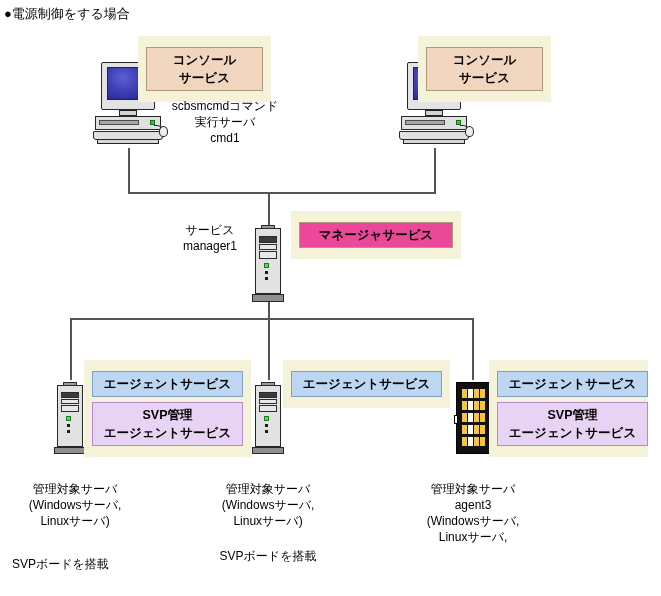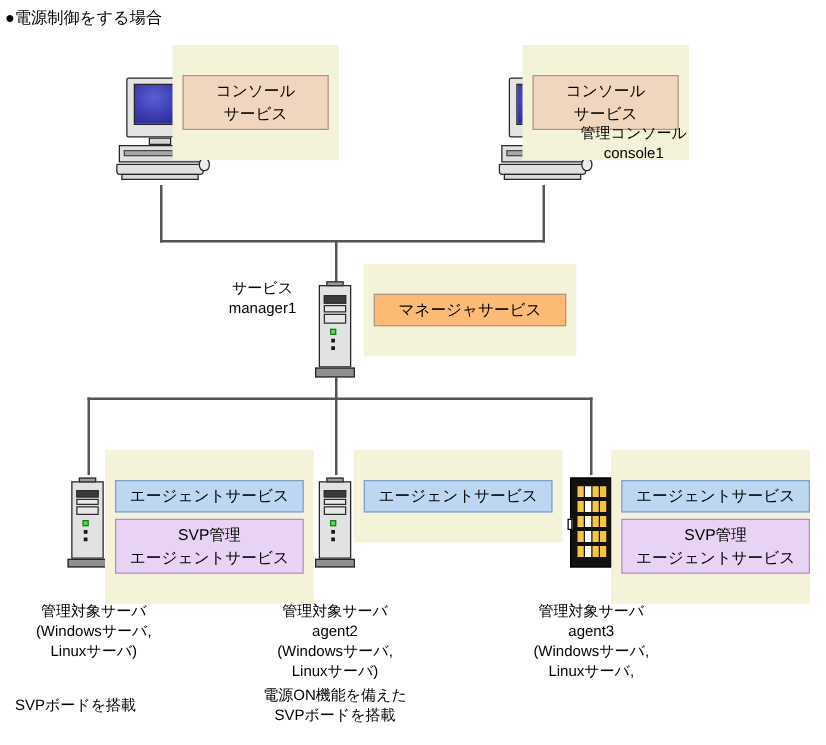--- a/index.html
+++ b/index.html
@@ -37,37 +37,38 @@
     font-size: 13px;
     line-height: 16px;
     white-space: nowrap;
     letter-spacing: 0px;
   }
 
   
   .svc-outer {
     position: absolute;
     background: #f4f2d9;
-    padding: 24px 8px;
-    box-sizing: border-box;
+    padding: 11px 8px;
+    box-sizing: border-box;
+    font-weight: bold;
   }
   .svc-box {
     border: 1px solid #b09878;
     box-sizing: border-box;
     text-align: center;
     font-size: 12.5px;
     line-height: 18px;
     padding: 3px 6px;
     white-space: nowrap;
   }
   .svc-console {
     background: #f0d6be;
   }
   .svc-manager {
-    background: #fdba74;
+    background: #ec4899;
   }
   .svc-agent {
     background: #bdd7f2;
     border: 1px solid #7f9fc4;
   }
   .svc-svp {
     background: #e9d3f5;
     border: 1px solid #b48ccb;
   }
   .svc-gap { height: 5px; }
@@ -289,20 +290,25 @@
     <div class="mouse"></div>
   </div>
 
   <div class="svc-outer" style="left:138px; top:36px; width:133px;">
     <div class="svc-box svc-console">
       <span>コンソール</span><br>
       <span>サービス</span>
     </div>
   </div>
 
+  <div class="cap" style="left:150px; top:98px; width:150px;">
+    <span class="ln">scbsmcmdコマンド</span>
+    <span class="ln">実行サーバ</span>
+    <span class="ln">cmd1</span>
+  </div>
 
   <div class="pc" style="left:399px; top:62px;">
     <div class="monitor-outer">
       <div class="screen"></div>
     </div>
     <div class="neck"></div>
     <div class="case"></div>
     <div class="drive"></div>
     <div class="led"></div>
     <div class="kbd"></div>
@@ -311,24 +317,20 @@
     <div class="mouse"></div>
   </div>
 
   <div class="svc-outer" style="left:418px; top:36px; width:133px;">
     <div class="svc-box svc-console">
       <span>コンソール</span><br>
       <span>サービス</span>
     </div>
   </div>
 
-  <div class="cap" style="left:437px; top:98px; width:140px;">
-    <span class="ln">管理コンソール</span>
-    <span class="ln">console1</span>
-  </div>
 
   <div class="tower" style="left:252px; top:225px; height:78px;">
     <div class="body" style="height:66px;"></div>
     <div class="topslot"></div>
     <div class="bay bay-dark" style="top:11px; height:7px;"></div>
     <div class="bay bay-lite" style="top:19px; height:6px;"></div>
     <div class="bay bay-lite" style="top:26px; height:8px;"></div>
     <div class="greenled" style="top:38px;"></div>
     <div class="dot" style="top:46px;"></div>
     <div class="dot" style="top:52px;"></div>
@@ -384,27 +386,25 @@
     <div class="dot" style="top:48px;"></div>
     <div class="base" style="left:0px; top:65px; width:32px; height:7px;"></div>
   </div>
 
   <div class="svc-outer" style="left:283px; top:360px; width:167px;">
     <div class="svc-box svc-agent">エージェントサービス</div>
   </div>
 
   <div class="cap" style="left:193px; top:481px; width:150px;">
     <span class="ln">管理対象サーバ</span>
-    <span class="ln">agent2</span>
     <span class="ln">(Windowsサーバ,</span>
     <span class="ln">Linuxサーバ)</span>
   </div>
 
   <div class="cap" style="left:193px; top:548px; width:150px;">
-    <span class="ln">電源ON機能を備えた</span>
     <span class="ln">SVPボードを搭載</span>
   </div>
 
   <div class="blade" style="left:456px; top:382px; width:34px; height:72px;">
     <div class="col" style="left:5px;  background: repeating-linear-gradient(to bottom, #f5c542 0px, #f5c542 9px, #111111 9px, #111111 12px);"></div>
     <div class="col" style="left:11px; background: repeating-linear-gradient(to bottom, #ffffff 0px, #ffffff 9px, #111111 9px, #111111 12px);"></div>
     <div class="col" style="left:17px; background: repeating-linear-gradient(to bottom, #f5c542 0px, #f5c542 9px, #111111 9px, #111111 12px);"></div>
     <div class="col" style="left:23px; background: repeating-linear-gradient(to bottom, #f5c542 0px, #f5c542 9px, #111111 9px, #111111 12px);"></div>
     <div class="tab" style="top:32px;"></div>
   </div>

